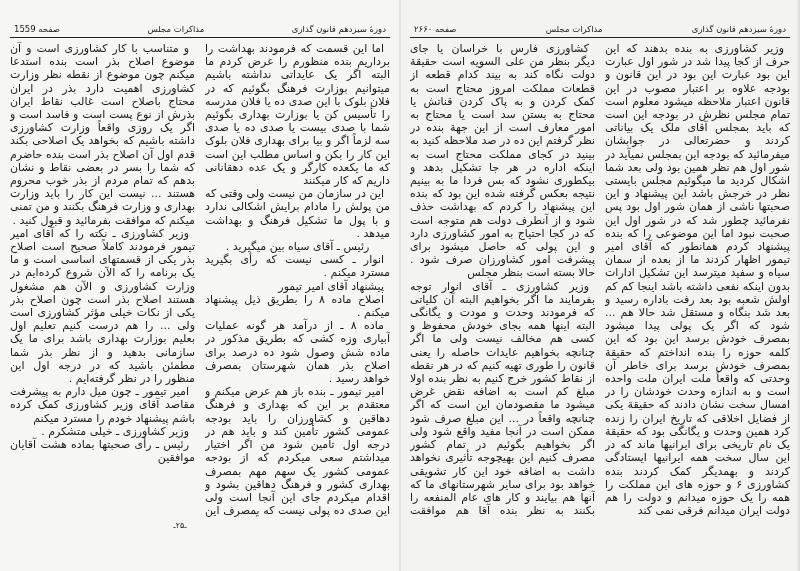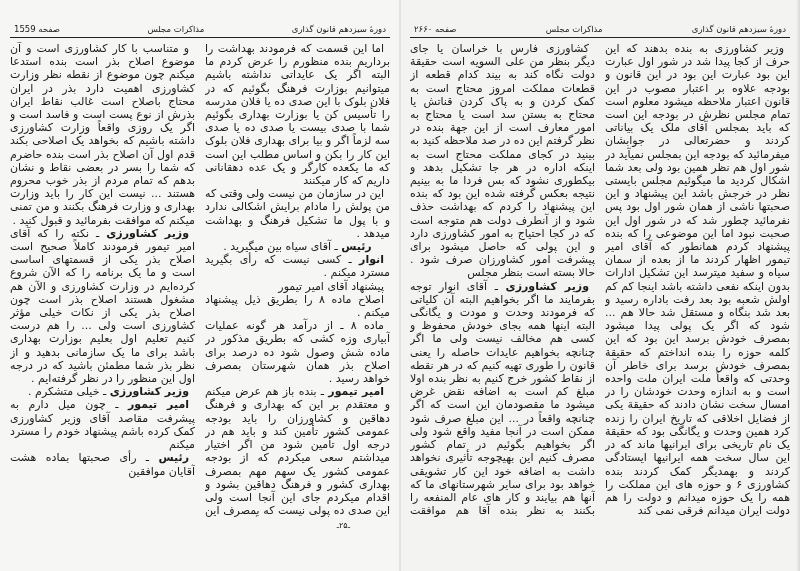--- a/index.html
+++ b/index.html
@@ -13,23 +13,23 @@
   .header { direction:rtl; display:flex; justify-content:space-between; align-items:flex-end;
             font-size:8.5px; height:14px; padding:0 4px; white-space:nowrap; }
   .header .h-title { }
   .header .h-center { }
   .header .h-page { }
   .rule { height:0; border-top:1.2px solid #222; margin:3px 0 4px 0; }
   .cols { direction:rtl; display:flex; gap:10px; height:475px; }
   .col { flex:1; font-size:11px; line-height:13.2px; text-align:justify; overflow:hidden;
          direction:rtl; }
   .col p { margin:0; text-indent:6px; }
-  .col .spk { font-weight:bold; }
+  .col .spk { font-weight:normal; }
   .col .center { text-align:center; text-indent:0; }
-  .footer { direction:rtl; font-size:8px; margin-top:4px; letter-spacing:1px; }
+  .footer { direction:rtl; text-align:center; font-size:8px; margin-top:4px; letter-spacing:1px; }
   .page.left .footer { padding-right:40px; }
   .page.right .footer { padding-right:40px; }
   .scan-edge { position:absolute; right:0; top:0; width:4px; height:571px;
                background:linear-gradient(to right, transparent, #d8d8d4); }
 </style>
 </head>
 <body>
 
 <div class="spread">
 
@@ -47,22 +47,22 @@
         <p class="center"><span class="spk">رئیس</span> <span>ـ آقای سیاه بین میگیرید .</span></p>
         <p><span class="spk">انوار</span> <span>ـ کسی نیست که رأی بگیرید مسترد میکنم .</span></p>
         <p><span>پیشنهاد آقای امیر تیمور</span></p>
         <p><span>اصلاح ماده ۸ را بطریق ذیل پیشنهاد میکنم .</span></p>
         <p><span>ماده ۸ ـ از درآمد هر گونه عملیات آبیاری وزه کشی که بطریق مذکور در ماده شش وصول شود ده درصد برای اصلاح بذر همان شهرستان بمصرف خواهد رسید .</span></p>
         <p><span class="spk">امیر تیمور</span> <span>ـ بنده باز هم عرض میکنم و معتقدم بر این که بهداری و فرهنگ دهاقین و کشاورزان را باید بودجه عمومی کشور تأمین کند و باید هم در درجه اول تأمین شود من اگر اختیار میداشتم سعی میکردم که از بودجه عمومی کشور یک سهم مهم بمصرف بهداری کشور و فرهنگ دهاقین بشود و اقدام میکردم جای این آنجا است ولی این صدی ده پولی نیست که بمصرف این کار برسد و منظور شما را تأمین نمیکند اگر شما بخواهید ده درصد از عایدات آبیاری خودتان صرف بکنید یک مصرفی برسانید که لازم تر است</span></p>
       </div>
       <div class="col">
         <p><span>و متناسب با کار کشاورزی است و آن موضوع اصلاح بذر است بنده استدعا میکنم چون موضوع از نقطه نظر وزارت کشاورزی اهمیت دارد بذر در ایران محتاج باصلاح است غالب نقاط ایران بذرش از نوع پست است و فاسد است و اگر یک روزی واقعاً وزارت کشاورزی داشته باشیم که بخواهد یک اصلاحی بکند قدم اول آن اصلاح بذر است بنده حاضرم که شما را بسر در بعضی نقاط و نشان بدهم که تمام مردم از بذر خوب محروم هستند ... نیست این کار را باید وزارت بهداری و وزارت فرهنگ بکنند و من تمنی میکنم که موافقت بفرمائید و قبول کنید .</span></p>
         <p><span class="spk">وزیر کشاورزی</span> <span>ـ نکته را که آقای امیر تیمور فرمودند کاملاً صحیح است اصلاح بذر یکی از قسمتهای اساسی است و ما یک برنامه را که الآن شروع کرده‌ایم در وزارت کشاورزی و الآن هم مشغول هستند اصلاح بذر است چون اصلاح بذر یکی از نکات خیلی مؤثر کشاورزی است ولی ... را هم درست کنیم تعلیم اول بعلیم بوزارت بهداری باشد برای ما یک سازمانی بدهید و از نظر بذر شما مطمئن باشید که در درجه اول این منظور را در نظر گرفته‌ایم .</span></p>
+        <p><span class="spk">امیر تیمور</span> <span>ـ چون میل دارم به پیشرفت مقاصد آقای وزیر کشاورزی کمک کرده باشم پیشنهاد خودم را مسترد میکنم</span></p>
         <p><span class="spk">وزیر کشاورزی</span> <span>ـ خیلی متشکرم .</span></p>
-        <p><span class="spk">امیر تیمور</span> <span>ـ چون میل دارم به پیشرفت مقاصد آقای وزیر کشاورزی کمک کرده باشم پیشنهاد خودم را مسترد میکنم</span></p>
         <p><span class="spk">رئیس</span> <span>ـ رأی صحبتها بماده هشت آقایان موافقین</span></p>
       </div>
     </div>
     <div class="footer">ـ۲۵ـ</div>
   </div>
 
   <div class="page right">
     <div class="header">
       <span class="h-title">دورهٔ سیزدهم قانون گذاری</span>
       <span class="h-center">مذاکرات مجلس</span>

